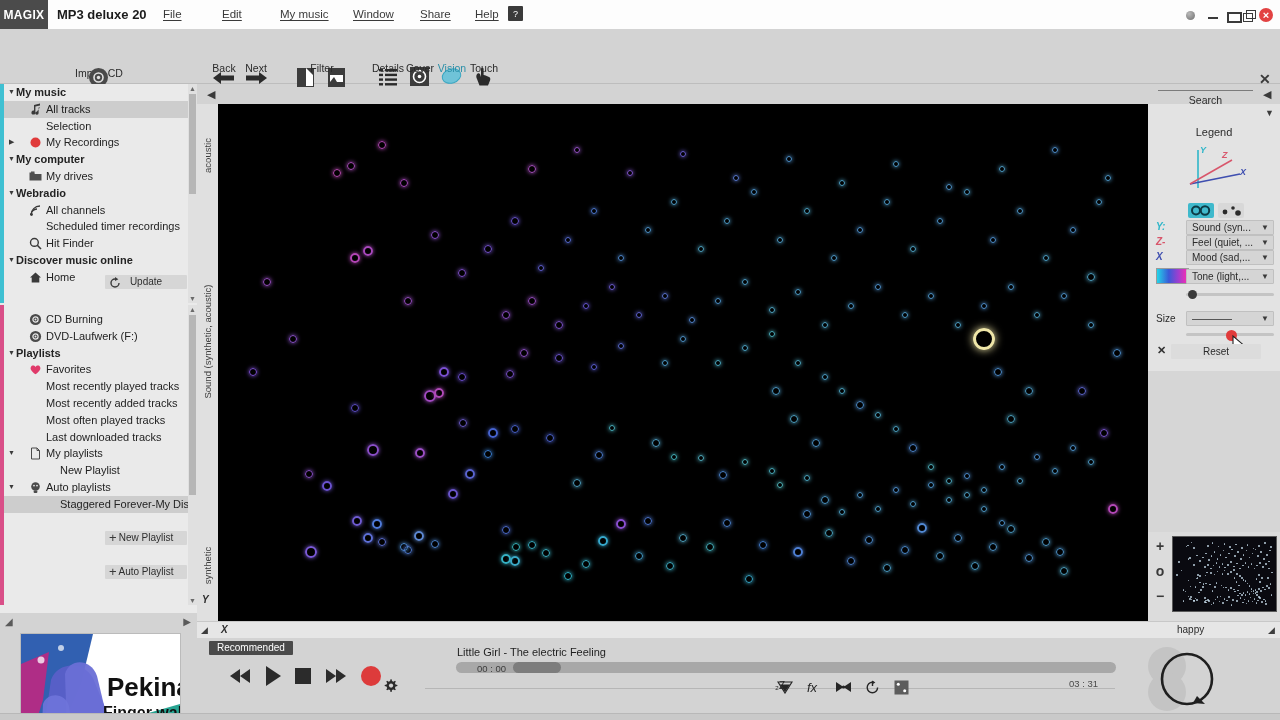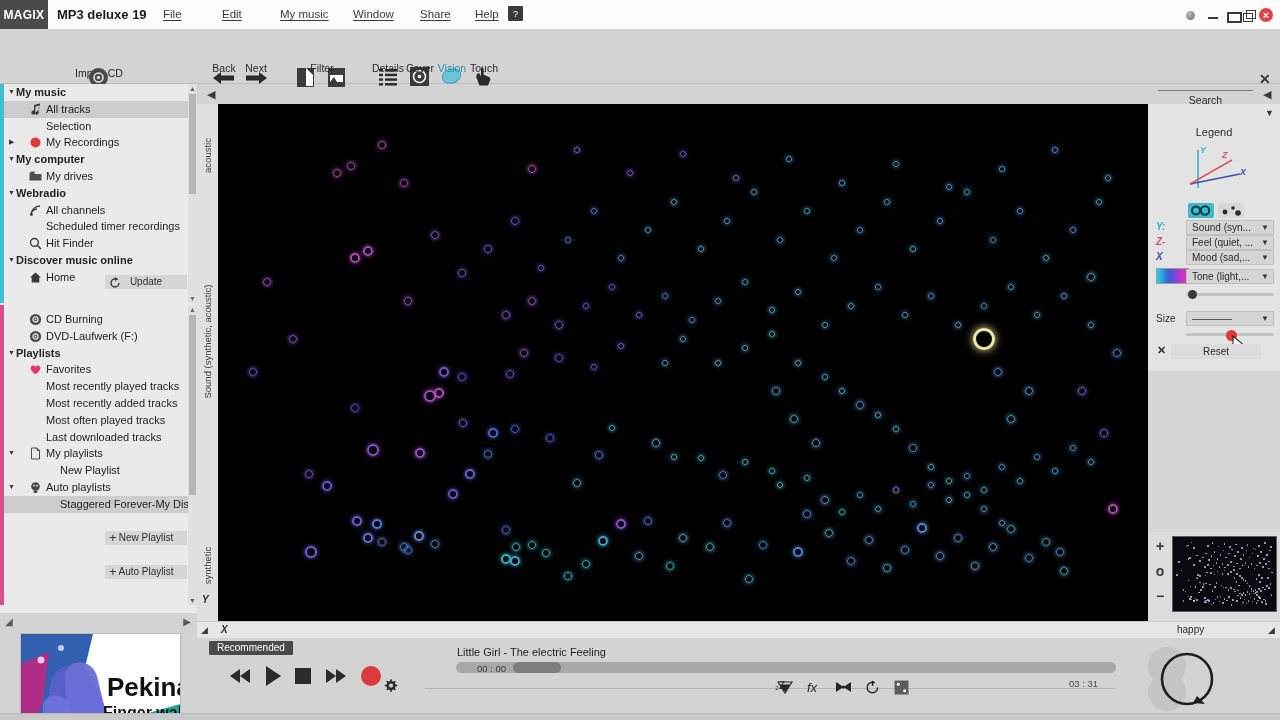--- a/index.html
+++ b/index.html
@@ -116,21 +116,21 @@
   .volknob{position:absolute;left:946px;top:8px;width:75px;height:66px;}
   .statusbar{position:absolute;left:0;top:713px;width:1280px;height:7px;background:#c9c9c9;border-top:1px solid #b8b8b8;}
 </style>
 </head>
 <body>
 
 <div id="app">
 
   <div class="titlebar">
     <div class="logo">MAGIX</div>
-    <div class="apptitle">MP3 deluxe 19</div>
+    <div class="apptitle">MP3 deluxe 20</div>
     <div class="menu" style="left:163px">File</div>
     <div class="menu" style="left:222px">Edit</div>
     <div class="menu" style="left:280px">My music</div>
     <div class="menu" style="left:353px">Window</div>
     <div class="menu" style="left:420px">Share</div>
     <div class="menu" style="left:475px">Help</div>
     <div class="helpbox">?</div>
 
     <div class="wc wc-dot" style="left:1186px;top:11px;width:9px;height:9px;"></div>
     <div class="wc wc-min" style="left:1206px"></div>

